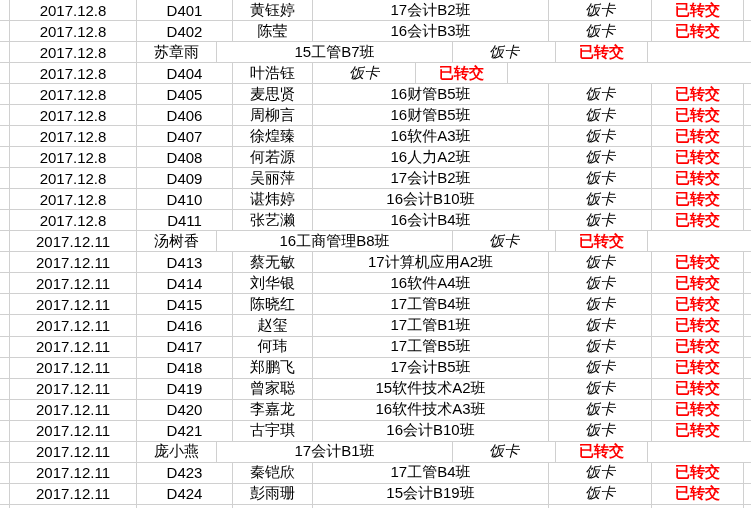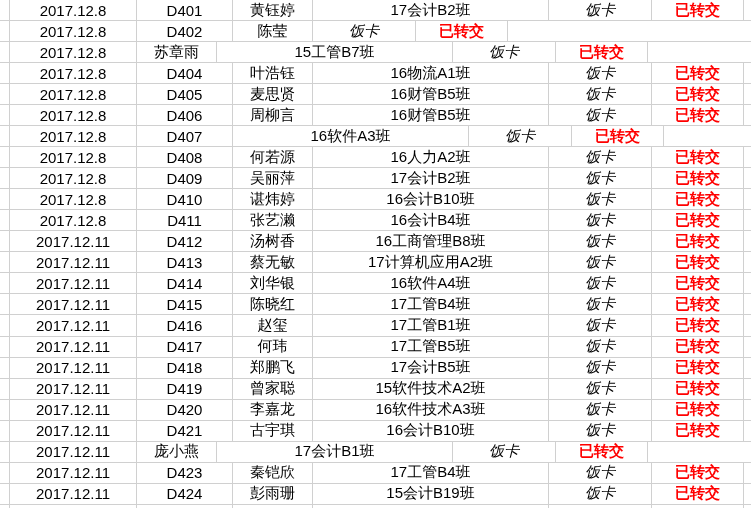--- a/index.html
+++ b/index.html
@@ -54,41 +54,41 @@
     <div class="cell c-item">饭卡</div>
     <div class="cell c-status">已转交</div>
     <div class="cell c-stub-right"></div>
   </div>
 
   <div class="row">
     <div class="cell c-stub-left"></div>
     <div class="cell c-date">2017.12.8</div>
     <div class="cell c-id">D402</div>
     <div class="cell c-name">陈莹</div>
+    <div class="cell c-class">16会计B3班</div>
     <div class="cell c-item">饭卡</div>
     <div class="cell c-status">已转交</div>
     <div class="cell c-stub-right"></div>
   </div>
 
   <div class="row">
     <div class="cell c-stub-left"></div>
     <div class="cell c-date">2017.12.8</div>
     <div class="cell c-name">苏章雨</div>
     <div class="cell c-class">15工管B7班</div>
     <div class="cell c-item">饭卡</div>
     <div class="cell c-status">已转交</div>
     <div class="cell c-stub-right"></div>
   </div>
 
   <div class="row">
     <div class="cell c-stub-left"></div>
     <div class="cell c-date">2017.12.8</div>
     <div class="cell c-id">D404</div>
     <div class="cell c-name">叶浩钰</div>
-    <div class="cell c-class">16物流A1班</div>
     <div class="cell c-item">饭卡</div>
     <div class="cell c-status">已转交</div>
     <div class="cell c-stub-right"></div>
   </div>
 
   <div class="row">
     <div class="cell c-stub-left"></div>
     <div class="cell c-date">2017.12.8</div>
     <div class="cell c-id">D405</div>
     <div class="cell c-name">麦思贤</div>
@@ -106,20 +106,21 @@
     <div class="cell c-class">16财管B5班</div>
     <div class="cell c-item">饭卡</div>
     <div class="cell c-status">已转交</div>
     <div class="cell c-stub-right"></div>
   </div>
 
   <div class="row">
     <div class="cell c-stub-left"></div>
     <div class="cell c-date">2017.12.8</div>
     <div class="cell c-id">D407</div>
+    <div class="cell c-name">徐煌臻</div>
     <div class="cell c-class">16软件A3班</div>
     <div class="cell c-item">饭卡</div>
     <div class="cell c-status">已转交</div>
     <div class="cell c-stub-right"></div>
   </div>
 
   <div class="row">
     <div class="cell c-stub-left"></div>
     <div class="cell c-date">2017.12.8</div>
     <div class="cell c-id">D408</div>
@@ -159,21 +160,20 @@
     <div class="cell c-name">张艺濑</div>
     <div class="cell c-class">16会计B4班</div>
     <div class="cell c-item">饭卡</div>
     <div class="cell c-status">已转交</div>
     <div class="cell c-stub-right"></div>
   </div>
 
   <div class="row">
     <div class="cell c-stub-left"></div>
     <div class="cell c-date">2017.12.11</div>
-    <div class="cell c-id">D412</div>
     <div class="cell c-name">汤树香</div>
     <div class="cell c-class">16工商管理B8班</div>
     <div class="cell c-item">饭卡</div>
     <div class="cell c-status">已转交</div>
     <div class="cell c-stub-right"></div>
   </div>
 
   <div class="row">
     <div class="cell c-stub-left"></div>
     <div class="cell c-date">2017.12.11</div>

